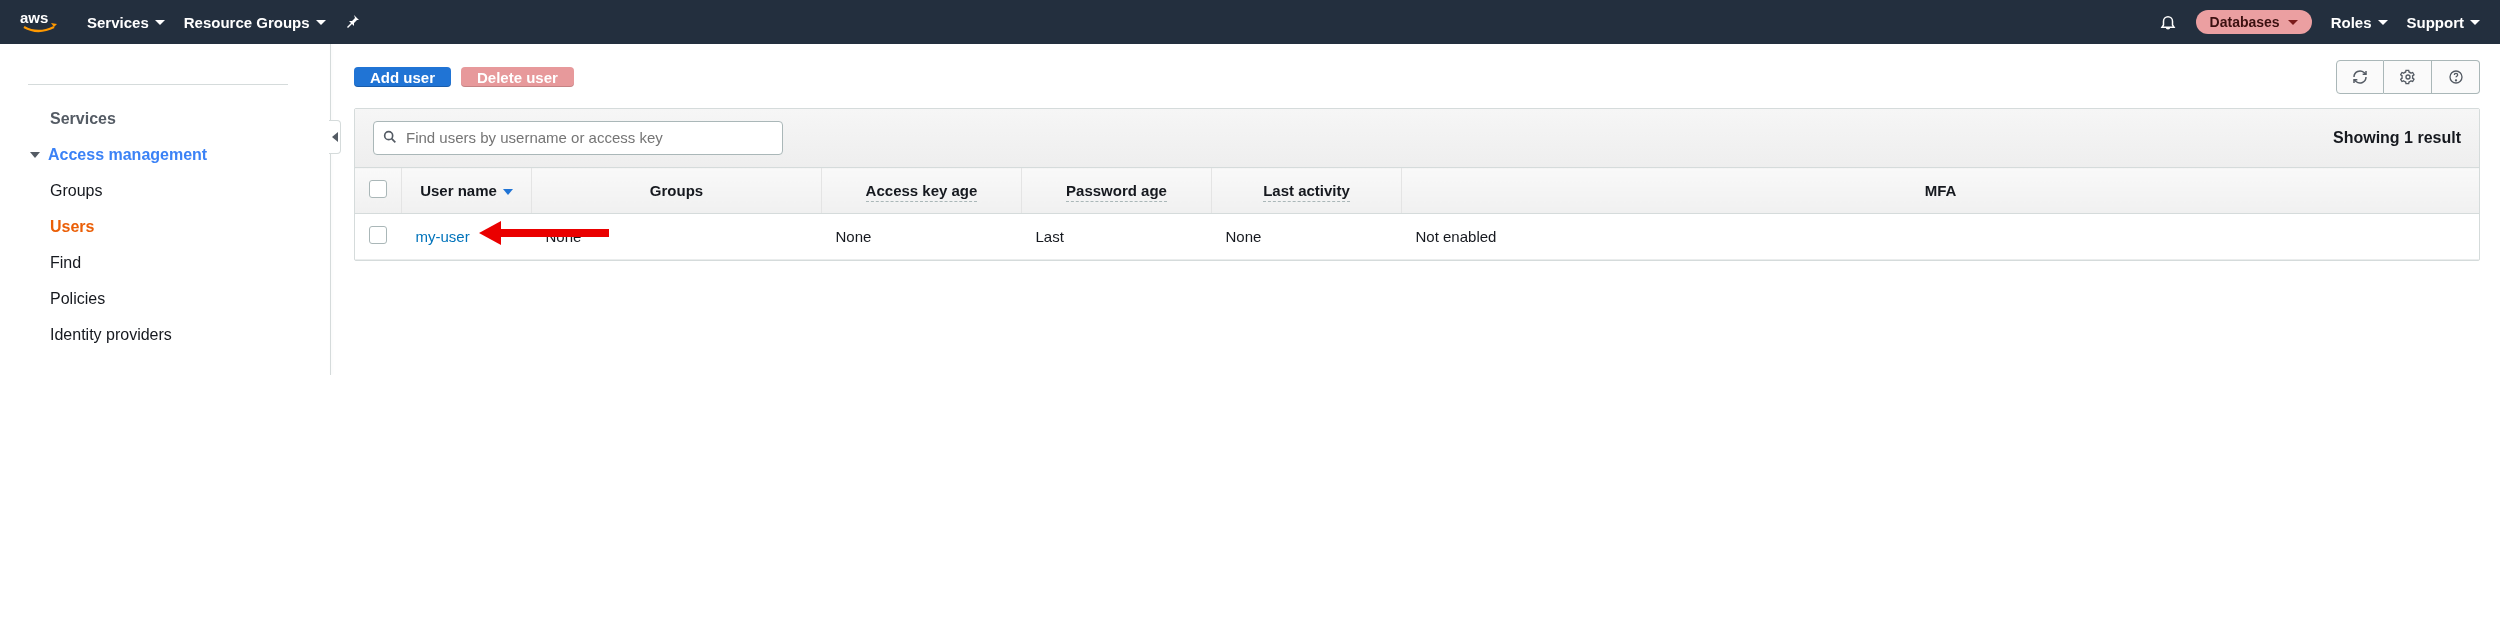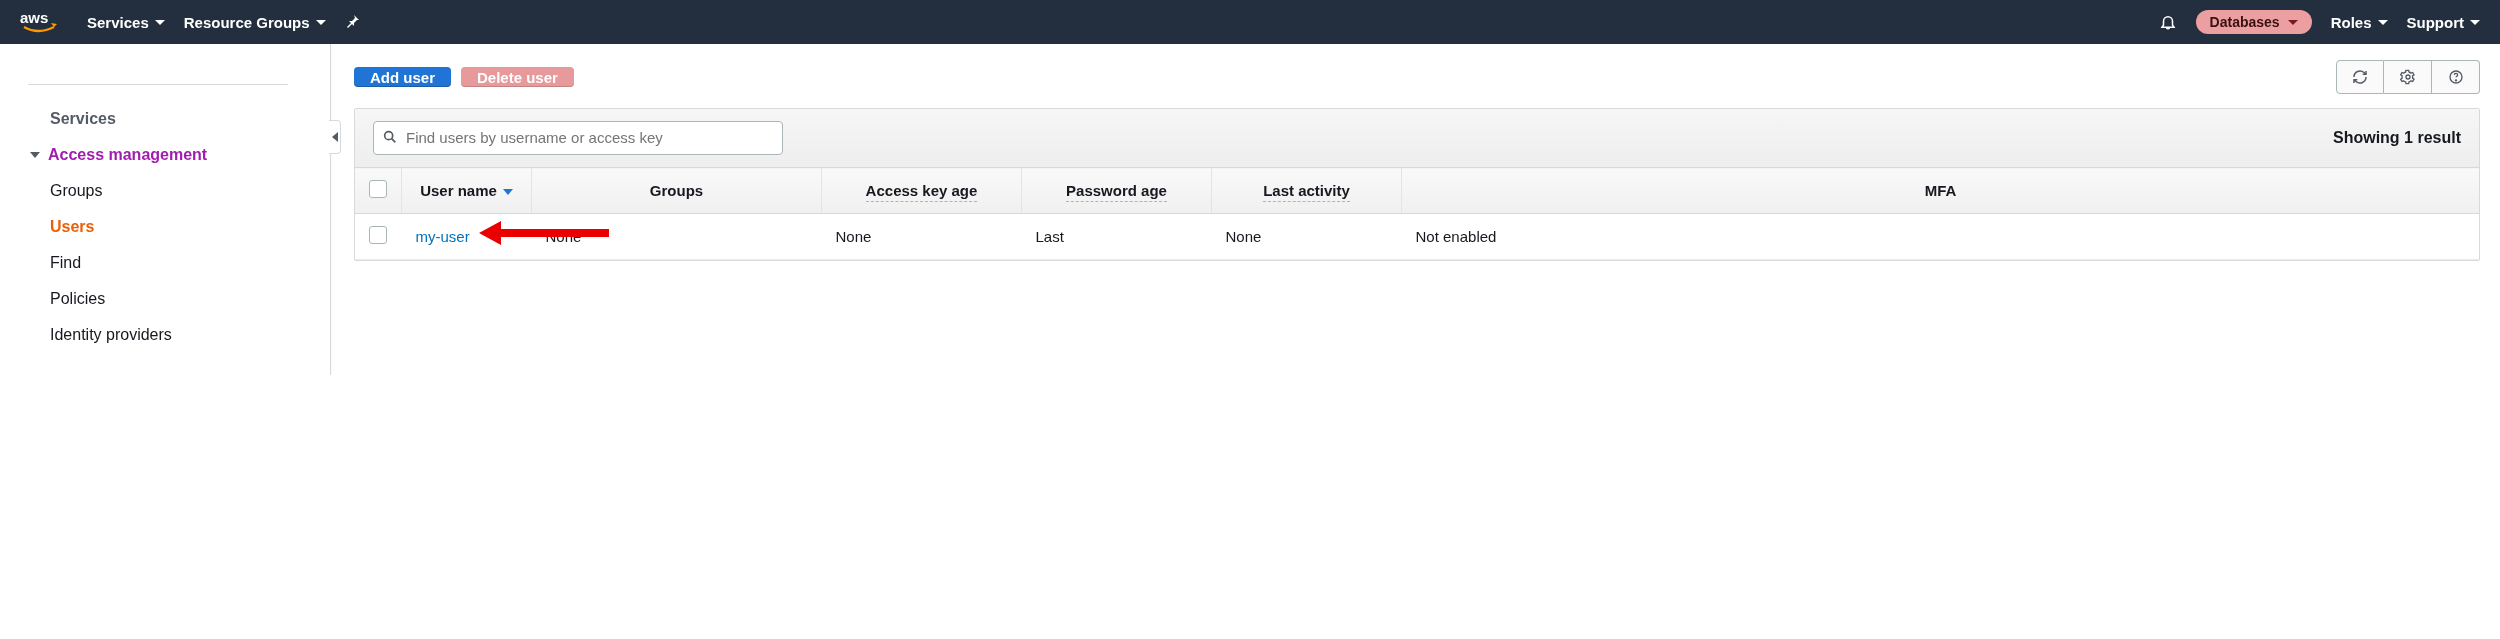--- a/index.html
+++ b/index.html
@@ -17,21 +17,21 @@
     .pill .caret { border-top-color:#7a1b1b; }
     .bell svg { display:block; }
 
     
     .shell { display:flex; }
     .sidebar { width:330px; padding:22px 0 22px 28px; }
     .sidebar h1 { font-size:20px; font-weight:700; line-height:1.3; padding-right:60px; }
     .sidebar-hr { border:none; border-top:1px solid #d5dbdb; margin:18px 0 16px; width:260px; }
     .side-link { display:flex; align-items:center; gap:6px; padding:9px 0 9px 22px; font-size:16px; color:#545b64; cursor:pointer; }
     .side-link.l1 { font-weight:700; }
-    .side-link.l2 { padding-left:22px; font-weight:700; color:#a21caf; }
+    .side-link.l2 { padding-left:22px; font-weight:700; color:#3b82f6; }
     .side-link.l3 { padding-left:22px; font-weight:400; color:#16191f; }
     .side-link.active { color:#eb5f07; font-weight:700; }
     .side-caret { width:0;height:0;border-left:5px solid transparent;border-right:5px solid transparent;border-top:6px solid #545b64; margin-right:2px; margin-left:-20px; }
 
     
     .gutter { position:relative; width:14px; }
     .gutter::before { content:""; position:absolute; top:0; bottom:0; left:0; border-left:1px solid #d5dbdb; box-shadow:1px 0 3px rgba(0,0,0,.05); }
     .handle { position:absolute; left:-1px; top:76px; width:12px; height:34px; border:1px solid #d5dbdb; border-left:none; border-radius:0 4px 4px 0; background:#fff; display:flex; align-items:center; justify-content:center; cursor:pointer; }
     .handle .tri { width:0;height:0;border-top:5px solid transparent;border-bottom:5px solid transparent;border-right:6px solid #545b64; }
 

